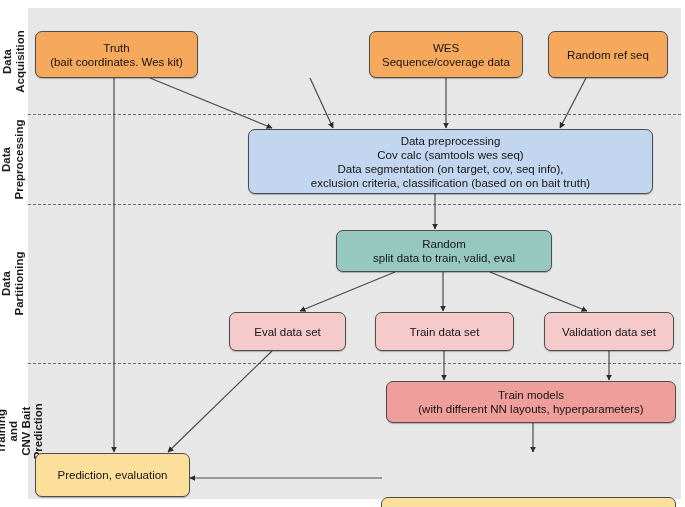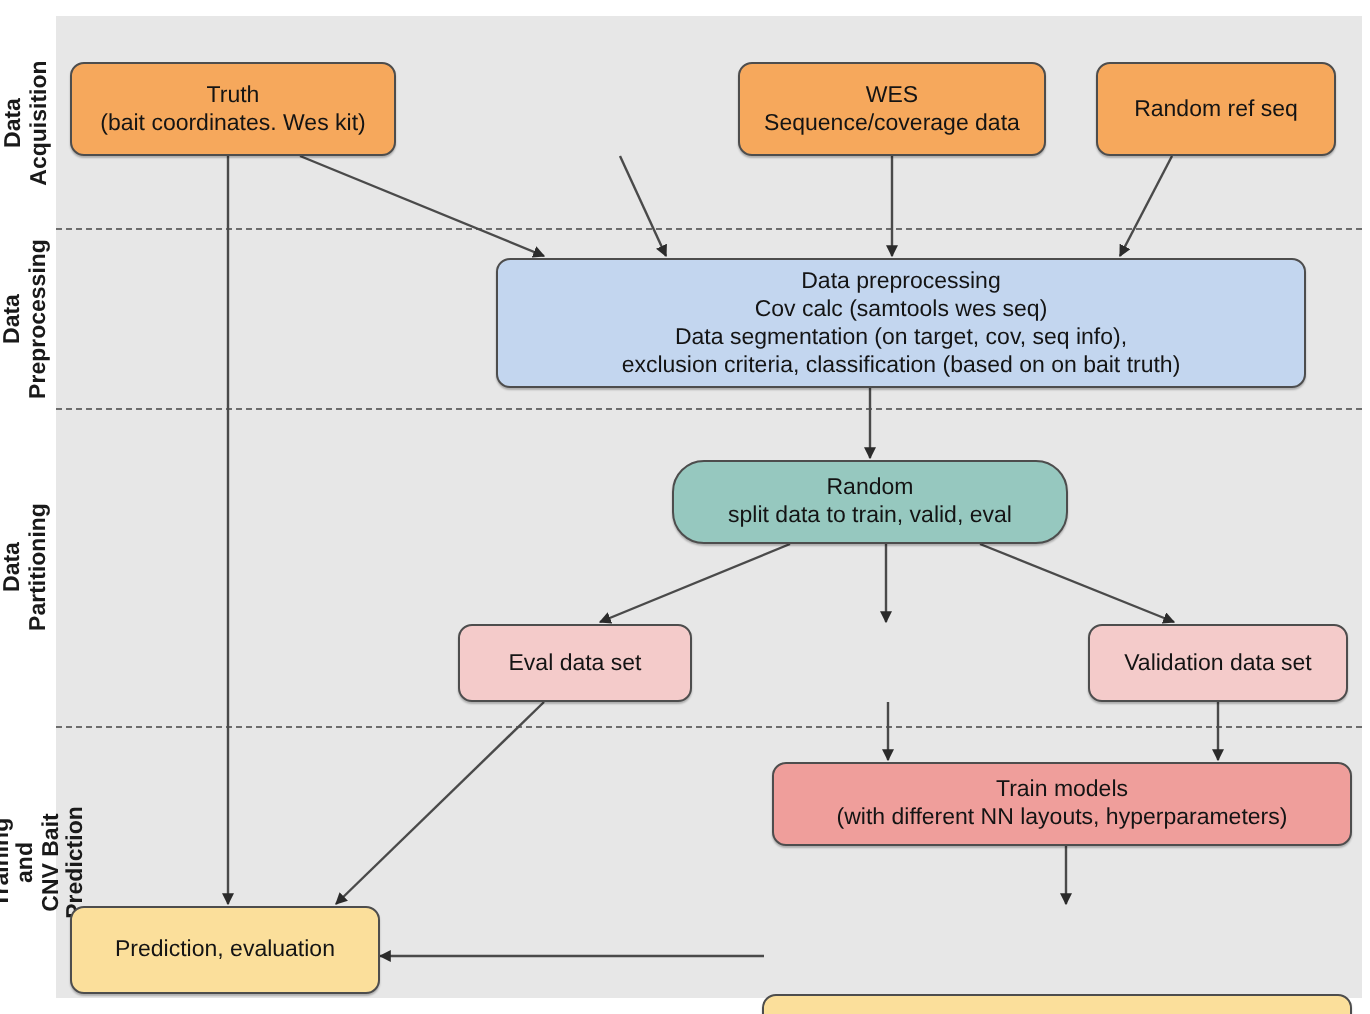--- a/index.html
+++ b/index.html
@@ -155,24 +155,25 @@
 (bait coordinates. Wes kit)</div>
   <div class="node n-orange" style="left:369px; top:31px; width:154px; height:47px;">WES
 Sequence/coverage data</div>
   <div class="node n-orange" style="left:548px; top:31px; width:120px; height:47px;">Random ref seq</div>
 
   <div class="node n-blue" style="left:248px; top:129px; width:405px; height:65px;">Data preprocessing
 Cov calc (samtools wes seq)
 Data segmentation (on target, cov, seq info),
 exclusion criteria, classification (based on on bait truth)</div>
 
-  <div class="node n-teal" style="left:336px; top:230px; width:198px; height:42px;border-radius:16px;">Random
+  <div class="node n-teal" style="left:336px; top:230px; width:216px; height:42px;">Random
 split data to train, valid, eval</div>
 
   <div class="node n-pink" style="left:229px; top:312px; width:117px; height:39px;">Eval data set</div>
+  <div class="node n-pink" style="left:375px; top:312px; width:139px; height:39px;">Train data set</div>
   <div class="node n-red" style="left:386px; top:381px; width:290px; height:42px;">Train models
 (with different NN layouts, hyperparameters)</div>
 
   <div class="node n-pink" style="left:544px; top:312px; width:130px; height:39px;">Validation data set</div>
   <div class="node n-yellow" style="left:381px; top:453px; width:295px; height:44px;margin-top:44px;">Trained models</div>
   <div class="node n-yellow" style="left:35px;  top:453px; width:155px; height:44px;">Prediction, evaluation</div>
 
 </div>
 
 </body></html>

